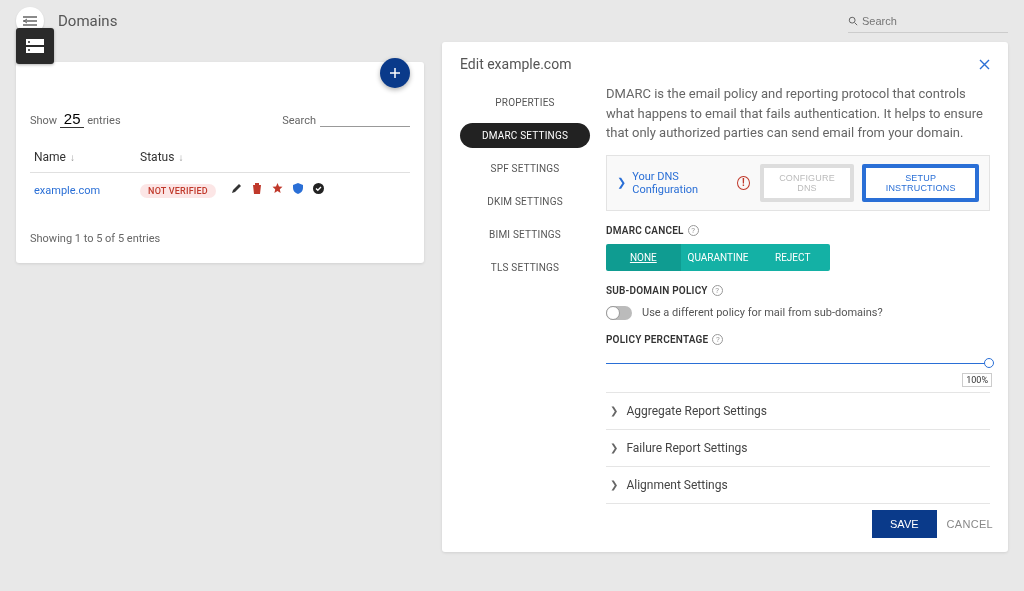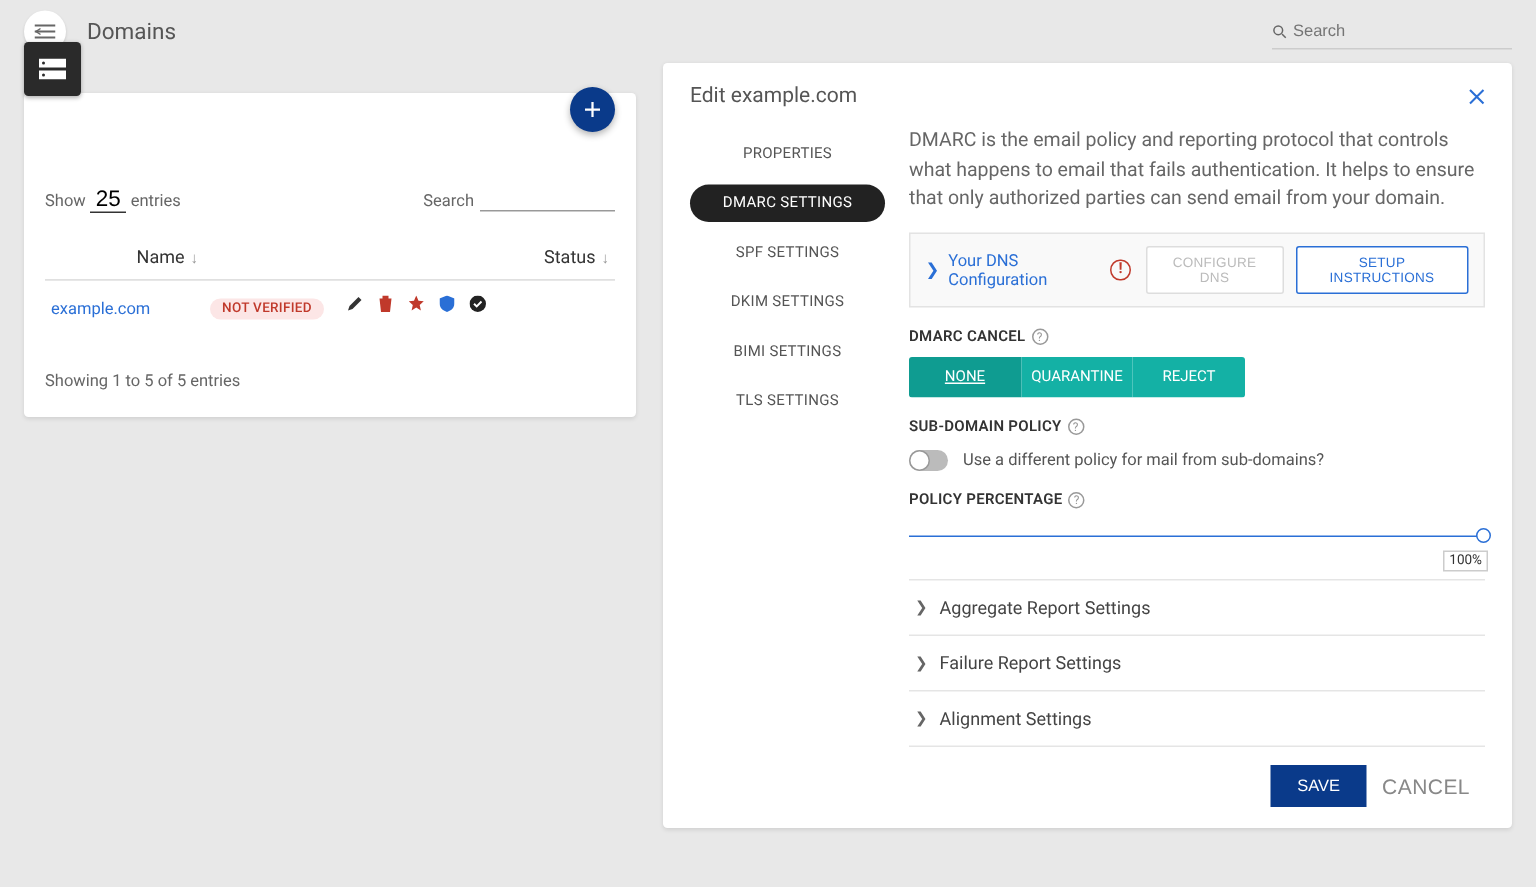--- a/index.html
+++ b/index.html
@@ -9,26 +9,26 @@
 .page-title { font-size: 15px; color: #555; font-weight: 400; }
 .search-wrap { margin-left: auto; display: flex; align-items: center; border-bottom: 1px solid #ccc; padding: 2px 0; height: 24px; width: 160px; }
 .search-wrap input { border: none; outline: none; background: transparent; font-size: 11px; flex: 1; padding: 2px 4px; }
 .main { display: flex; gap: 18px; padding: 0 16px; }
 .card { background: #fff; border-radius: 3px; box-shadow: 0 1px 3px rgba(0,0,0,0.1); }
 
 .left-col { width: 408px; position: relative; }
 .dark-tab { position: absolute; top: -14px; left: 0; width: 38px; height: 36px; background: #2a2a2a; border-radius: 3px; display: flex; align-items: center; justify-content: center; box-shadow: 0 1px 3px rgba(0,0,0,0.3); }
 .fab { position: absolute; top: 16px; right: 14px; width: 30px; height: 30px; border-radius: 50%; background: #0a3a8a; display: flex; align-items: center; justify-content: center; box-shadow: 0 2px 5px rgba(0,0,0,0.3); cursor: pointer; }
 .table-card { margin-top: 20px; padding: 16px 14px 18px 14px; }
-.table-controls { display: flex; align-items: baseline; margin-top: 46px; font-size: 11px; color: #666; }
+.table-controls { display: flex; align-items: baseline; margin-top: 32px; font-size: 11px; color: #666; }
 .entries-select { border: none; border-bottom: 1px solid #333; background: transparent; font-size: 15px; width: 24px; text-align: center; margin: 0 3px; }
 .ctrl-search { margin-left: auto; display: flex; align-items: baseline; }
 .ctrl-search input { border: none; border-bottom: 1px solid #999; outline: none; font-size: 11px; width: 90px; margin-left: 4px; }
 table.domain-table { width: 100%; margin-top: 14px; border-collapse: collapse; }
-table.domain-table th { text-align: right; font-weight: 400; font-size: 12px; padding: 8px 4px; border-bottom: 1px solid #e0e0e0; color: #333; cursor: pointer; margin-left: 24px; }
+table.domain-table th { text-align: left; font-weight: 400; font-size: 12px; padding: 8px 4px; border-bottom: 1px solid #e0e0e0; color: #333; cursor: pointer; margin-left: 24px; }
 table.domain-table td { padding: 10px 4px; font-size: 11px; }
 .sort-icon { color: #999; font-size: 10px; margin-left: 4px; }
 .domain-link { color: #2a6fd6; }
 .badge { display: inline-block; padding: 2px 8px; border-radius: 10px; font-size: 9px; font-weight: 500; letter-spacing: 0.2px; }
 .badge-red { background: #fce6e6; color: #c0392b; }
 .row-actions { display: inline-flex; gap: 10px; align-items: center; margin-left: 12px; }
 .row-actions span { cursor: pointer; }
 .table-info { font-size: 11px; color: #666; margin-top: 24px; }
 
 .right-col { flex: 1; }
@@ -40,43 +40,43 @@
 .side-tabs { width: 130px; display: flex; flex-direction: column; gap: 8px; padding-top: 6px; }
 .side-tab { border-radius: 16px; padding: 7px 0; text-align: center; font-size: 10px; color: #555; cursor: pointer; letter-spacing: 0.2px; }
 .side-tab.active { background: #222; color: #fff; }
 .content { flex: 1; padding-left: 16px; }
 .desc { font-size: 13px; color: #666; line-height: 1.5; }
 .dns-row { margin-top: 12px; border: 1px solid #e3e3e3; background: #f9f9f9; padding: 8px 10px; display: flex; align-items: center; }
 .dns-chev { color: #2a6fd6; font-size: 11px; margin-right: 6px; }
 .dns-label { color: #2a6fd6; font-size: 11px; }
 .alert-ico { margin-left: auto; width: 14px; height: 14px; border: 1.5px solid #c0392b; border-radius: 50%; color: #c0392b; font-size: 10px; display: flex; align-items: center; justify-content: center; font-weight: bold; }
 .dns-btns { display: flex; gap: 8px; margin-left: 10px; }
-.btn-s { font-size: 9px; padding: 5px 9px; border-radius: 2px; border: 1px solid #b91c1c; background: #fff; cursor: pointer; letter-spacing: 0.2px; }
+.btn-s { font-size: 9px; padding: 5px 9px; border-radius: 2px; border: 4px solid #b91c1c; background: #fff; cursor: pointer; letter-spacing: 0.2px; }
 .btn-s.primary { border-color: #2a6fd6; color: #2a6fd6; }
 .btn-s.disabled { color: #bbb; border-color: #ddd; cursor: default; }
 .section-title { font-size: 13px; color: #555; margin-top: 14px; font-weight: 400; }
 .field-label { font-size: 10px; color: #333; font-weight: 600; margin-top: 14px; letter-spacing: 0.2px; display: flex; align-items: center; gap: 4px; }
 .help { width: 11px; height: 11px; border: 1px solid #999; border-radius: 50%; display: inline-flex; align-items: center; justify-content: center; font-size: 8px; color: #999; font-weight: normal; cursor: pointer; }
 .seg { display: flex; margin-top: 8px; width: 224px; border-radius: 2px; overflow: hidden; }
 .seg-item { flex: 1; background: #14b1a5; color: #fff; font-size: 10px; text-align: center; padding: 8px 0; cursor: pointer; }
 .seg-item.active { background: #0f9c91; text-decoration: underline; }
 .toggle-row { display: flex; align-items: center; gap: 10px; margin-top: 10px; font-size: 11px; color: #555; }
 .toggle { width: 26px; height: 14px; background: #bbb; border-radius: 8px; position: relative; cursor: pointer; }
 .toggle::after { content: ""; position: absolute; width: 12px; height: 12px; background: #fff; border: 1px solid #999; border-radius: 50%; top: 0px; left: 0px; }
 .slider-wrap { margin-top: 18px; position: relative; }
 .slider-track { height: 1px; background: #2a6fd6; width: 100%; position: relative; }
 .slider-thumb { position: absolute; right: -4px; top: -5px; width: 10px; height: 10px; border: 1px solid #2a6fd6; background: #fff; border-radius: 50%; cursor: pointer; }
 .slider-val { position: absolute; right: -2px; top: 10px; font-size: 9px; border: 1px solid #ccc; padding: 1px 3px; background: #fff; }
 .accordion { margin-top: 28px; }
 .acc-item { border-bottom: 1px solid #e5e5e5; padding: 11px 4px; display: flex; align-items: center; gap: 8px; font-size: 12px; color: #444; cursor: pointer; }
 .acc-item:first-child { border-top: 1px solid #e5e5e5; }
 .chev { font-size: 10px; color: #666; }
-.footer-btns { position: absolute; bottom: 14px; right: 28px; display: flex; gap: 10px; }
+.footer-btns { position: absolute; bottom: 14px; right: 15px; display: flex; gap: 10px; }
 .btn-save { background: #0a3a8a; color: #fff; border: none; font-size: 11px; padding: 8px 18px; cursor: pointer; }
-.btn-cancel { background: none; border: none; color: #888; font-size: 14px; cursor: pointer; letter-spacing: 0.3px; }
+.btn-cancel { background: none; border: none; color: #888; font-size: 11px; cursor: pointer; letter-spacing: 0.3px; }
 svg { display: block; }
 </style>
 </head>
 <body>
 
 <div class="topbar">
   <div class="menu-btn">
     <svg width="14" height="10" viewBox="0 0 14 10">
         <path d="M0 1h14M0 5h14M0 9h14" stroke="#666" stroke-width="1.3"></path>
         <path d="M4 3 L1 5 L4 7" fill="none" stroke="#666" stroke-width="1"></path>

